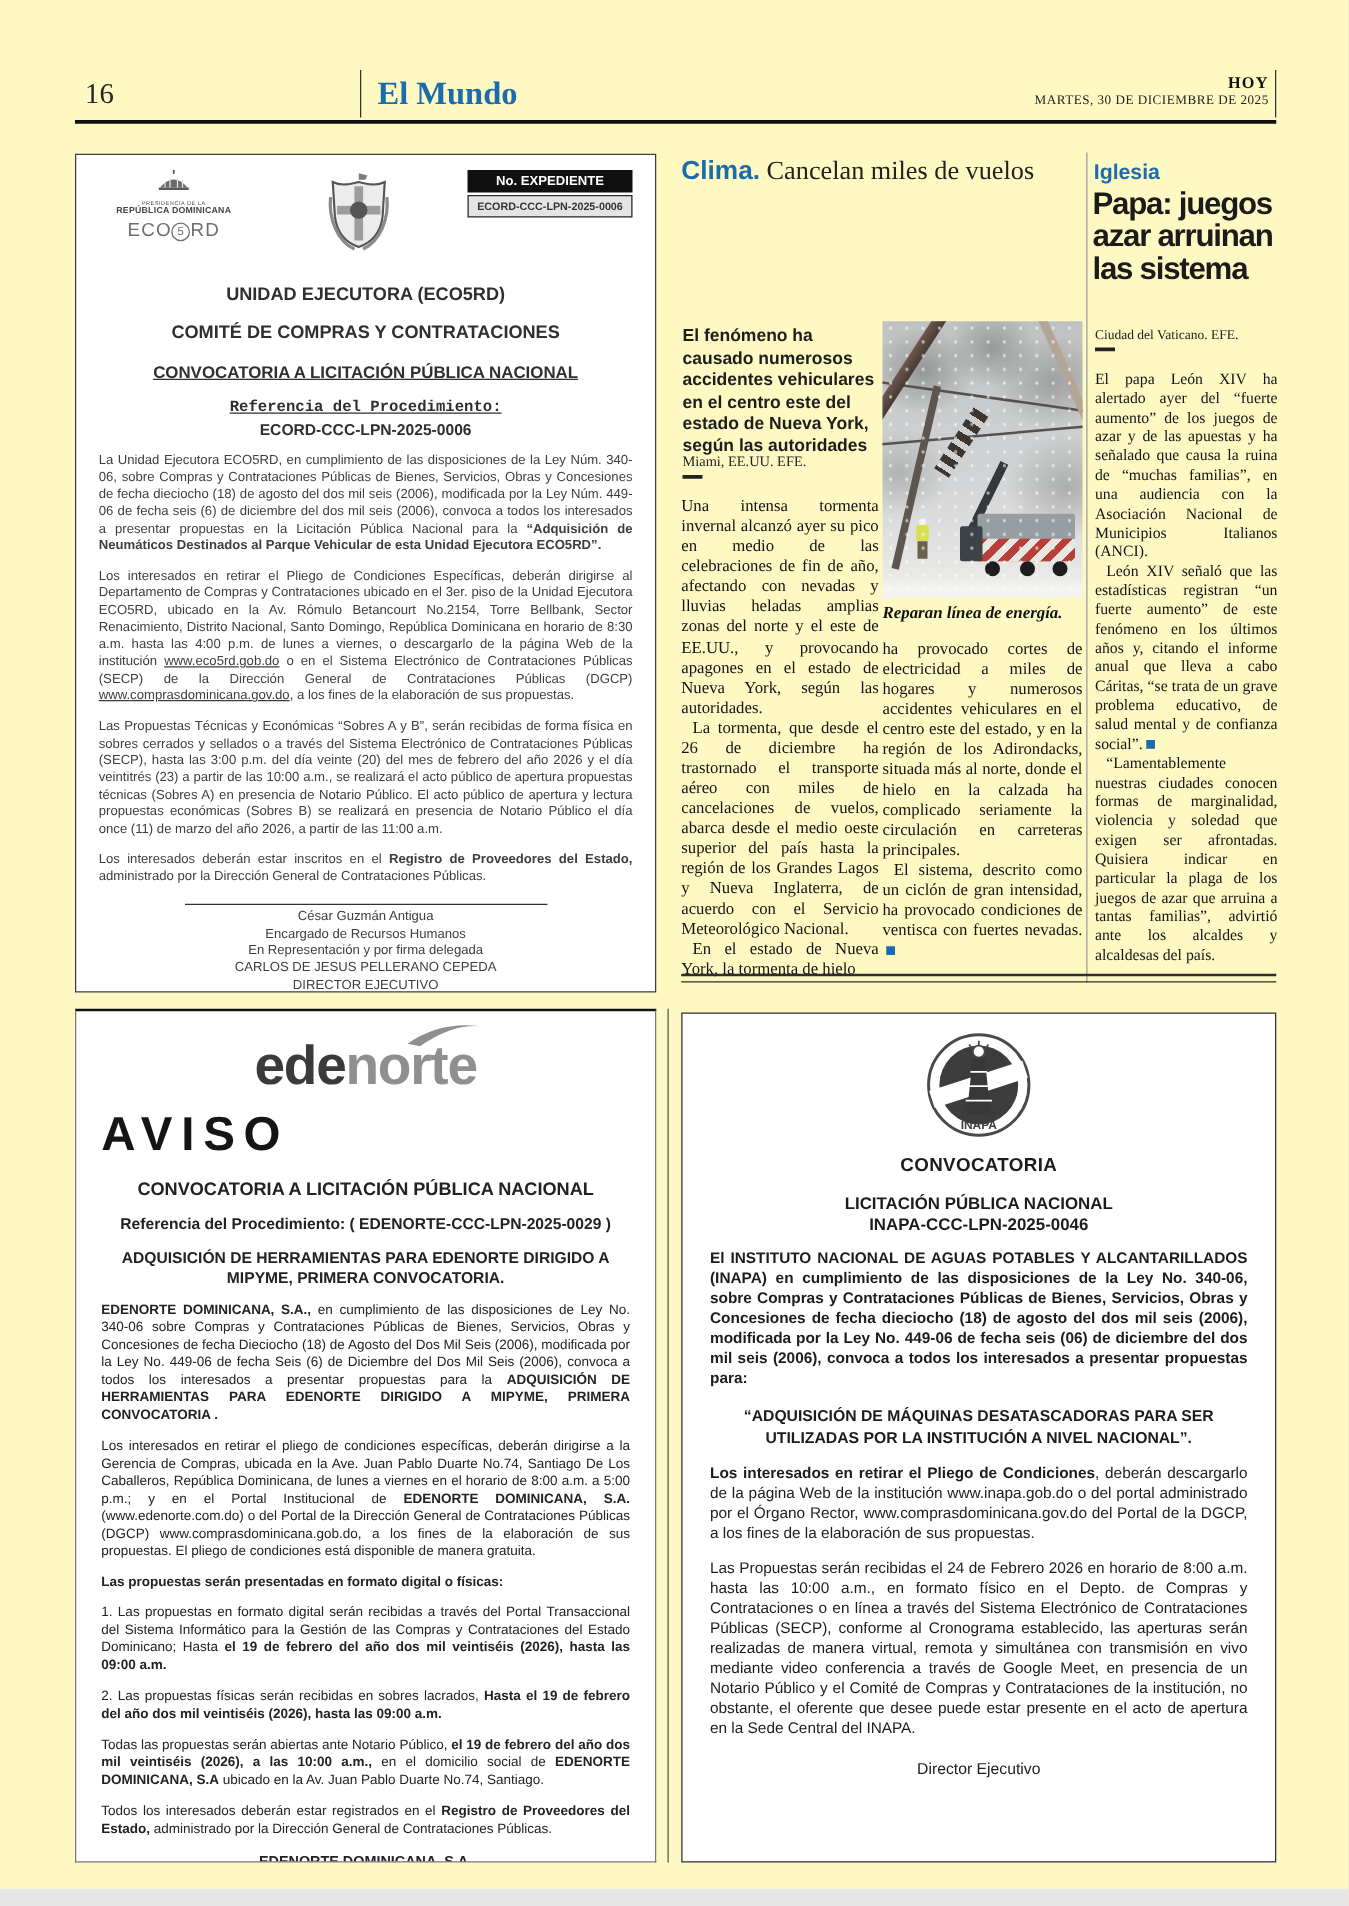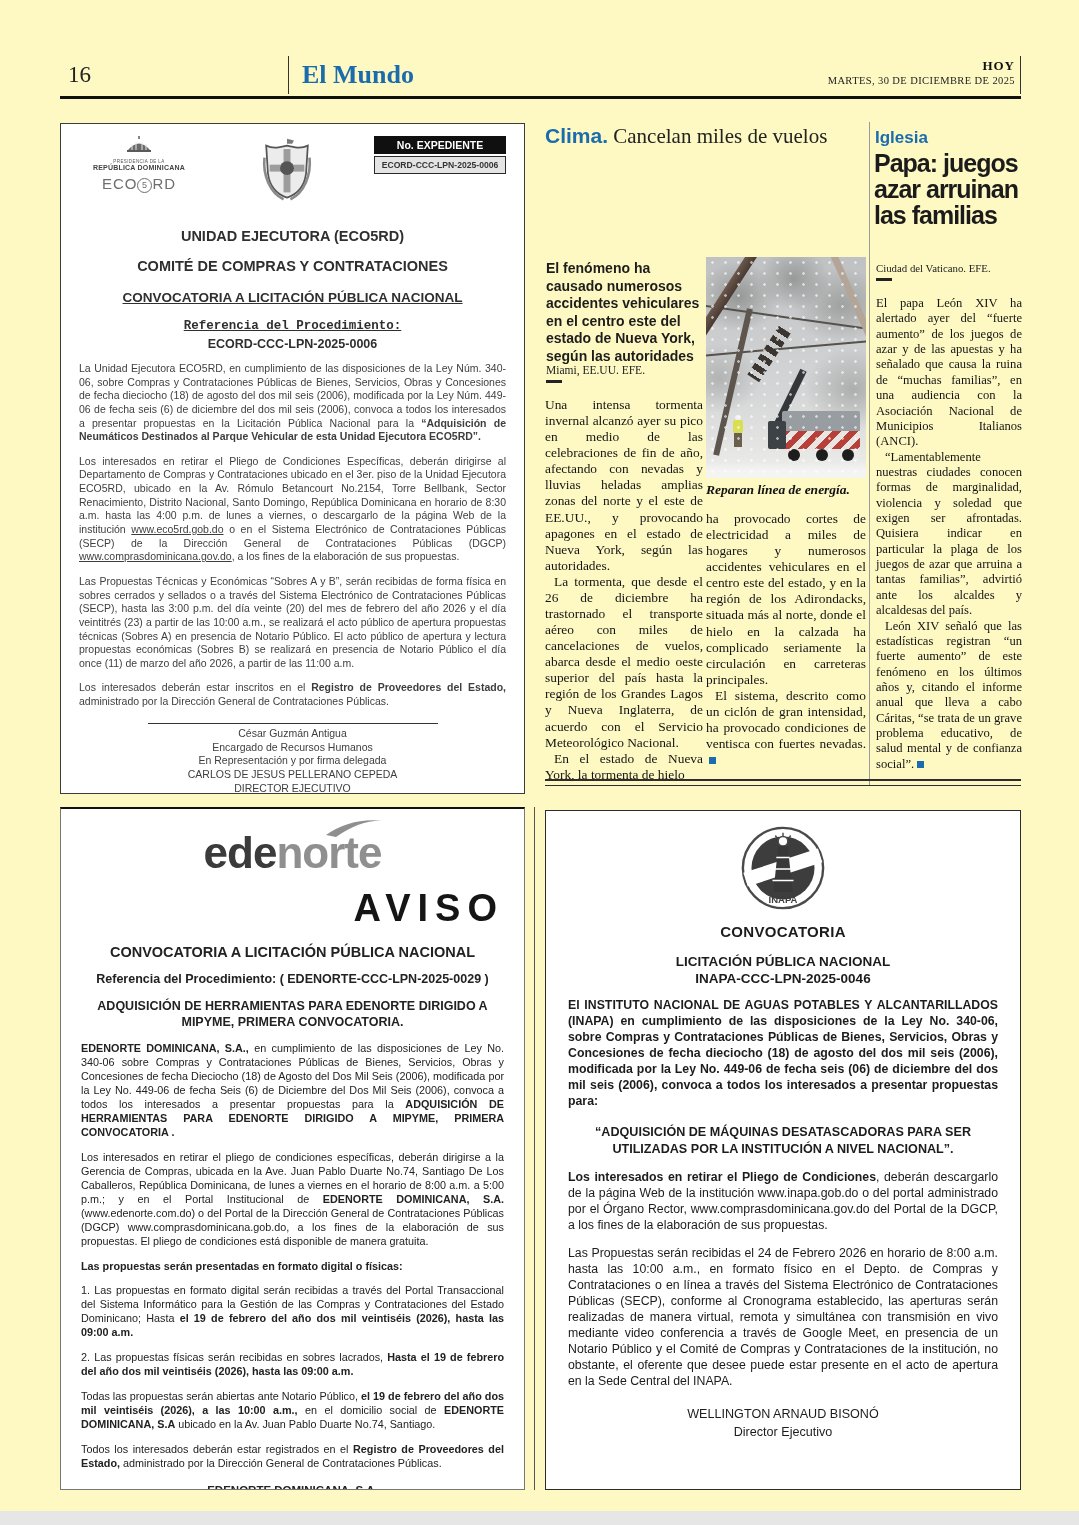--- a/index.html
+++ b/index.html
@@ -105,21 +105,21 @@
   .igl-byline{position:absolute;left:876px;top:262px;}
   .igl-byline .byline{font-size:10.8px;}
   .igl-body{position:absolute;left:876px;top:296px;width:146px;font-size:12.6px;line-height:1.22;}
 
   
   .ede-box{position:absolute;left:60px;top:807px;width:465px;height:683px;box-sizing:border-box;
            border:1px solid #777;border-top:2.5px solid #111;background:#fff;padding:12px 20px;color:#222;overflow:hidden;}
   .ede-logo{position:relative;text-align:center;font-size:44px;font-weight:bold;letter-spacing:-1px;line-height:1;margin-top:10px;}
   .ede-dark{color:#3b3b3b;} .ede-light{color:#8f8f8f;}
   .ede-swoosh{position:absolute;left:57%;top:-16px;}
-  .ede-aviso{text-align:right;font-size:38px;font-weight:bold;letter-spacing:7px;color:#151515;margin-top:12px;}
+  .ede-aviso{text-align:left;font-size:38px;font-weight:bold;letter-spacing:7px;color:#151515;margin-top:12px;}
   .ede-title{text-align:center;font-weight:bold;font-size:14.5px;margin-top:14px;}
   .ede-ref{text-align:center;font-weight:bold;font-size:12.5px;margin-top:12px;}
   .ede-subject{text-align:center;font-weight:bold;font-size:12.5px;margin-top:12px;line-height:1.3;}
   .ede-p{font-size:10.8px;line-height:1.3;margin-top:10px;}
   .ede-signoff{text-align:center;font-weight:bold;font-size:11.5px;margin-top:14px;}
 
   
   .inapa-box{position:absolute;left:545px;top:810px;width:476px;height:680px;box-sizing:border-box;
              border:1.5px solid #2c2c2c;background:#fff;padding:12px 22px;color:#1c1c1c;overflow:hidden;}
   .inapa-logo{text-align:center;margin-top:2px;}
@@ -246,30 +246,30 @@
     <p class="ind"><span>El sistema, descrito como un ciclón de gran intensidad, ha provocado condiciones de ventisca con fuertes nevadas.</span><span class="endsq"></span></p>
   </div>
 
   <div class="news-vdiv"></div>
   <div class="double-rule"></div>
 
   <div class="igl-kicker">Iglesia</div>
   <div class="igl-headline">
     <div class="nowrap">Papa: juegos</div>
     <div class="nowrap">azar arruinan</div>
-    <div class="nowrap">las familias</div>
+    <div class="nowrap">las sistema</div>
   </div>
   <div class="igl-byline">
     <div class="byline">Ciudad del Vaticano. EFE.</div>
     <div class="byline-dash"></div>
   </div>
   <div class="newscol igl-body">
     <p>El papa León XIV ha alertado ayer del “fuerte aumento” de los juegos de azar y de las apuestas y ha señalado que causa la ruina de “muchas familias”, en una audiencia con la Asociación Nacional de Municipios Italianos (ANCI).</p>
+    <p class="ind"><span>León XIV señaló que las estadísticas registran “un fuerte aumento” de este fenómeno en los últimos años y, citando el informe anual que lleva a cabo Cáritas, “se trata de un grave problema educativo, de salud mental y de confianza social”.</span><span class="endsq"></span></p>
     <p class="ind">“Lamentablemente nuestras ciudades conocen formas de marginalidad, violencia y soledad que exigen ser afrontadas. Quisiera indicar en particular la plaga de los juegos de azar que arruina a tantas familias”, advirtió ante los alcaldes y alcaldesas del país.</p>
-    <p class="ind"><span>León XIV señaló que las estadísticas registran “un fuerte aumento” de este fenómeno en los últimos años y, citando el informe anual que lleva a cabo Cáritas, “se trata de un grave problema educativo, de salud mental y de confianza social”.</span><span class="endsq"></span></p>
   </div>
 
   <div class="ede-box">
     <div class="ede-logo">
       <svg class="ede-swoosh" width="66" height="24" viewBox="0 0 66 24">
         <path d="M4 20 Q30 2 62 6 Q40 4 14 22 Z" fill="#8f8f8f"></path>
       </svg>
       <span class="ede-dark">ede</span><span class="ede-light">norte</span>
     </div>
     <div class="ede-aviso">AVISO</div>
@@ -303,19 +303,18 @@
       </svg>
     </div>
     <div class="inapa-conv">CONVOCATORIA</div>
     <div class="inapa-t1">LICITACIÓN PÚBLICA NACIONAL</div>
     <div class="inapa-t2">INAPA-CCC-LPN-2025-0046</div>
     <p class="inapa-p inapa-bold j">El INSTITUTO NACIONAL DE AGUAS POTABLES Y ALCANTARILLADOS (INAPA) en cumplimiento de las disposiciones de la Ley No.  340-06, sobre Compras y Contrataciones Públicas de Bienes, Servicios, Obras y Concesiones de fecha dieciocho  (18)  de  agosto  del  dos mil seis (2006), modificada por la Ley No.  449-06 de fecha seis (06) de diciembre del dos mil seis (2006), convoca a todos los interesados a presentar propuestas para:</p>
     <div class="inapa-center">“ADQUISICIÓN DE MÁQUINAS DESATASCADORAS PARA SER UTILIZADAS POR LA INSTITUCIÓN A NIVEL NACIONAL”.</div>
     <p class="inapa-p j"><b>Los interesados en retirar el Pliego de Condiciones</b><span>, deberán descargarlo de la página Web de la institución www.inapa.gob.do o del portal administrado por el Órgano Rector, www.comprasdominicana.gov.do del Portal de la DGCP, a los fines de la elaboración de sus propuestas.</span></p>
     <p class="inapa-p j">Las Propuestas serán recibidas el 24 de Febrero 2026 en horario de 8:00 a.m. hasta las 10:00 a.m., en formato físico en el Depto. de Compras y Contrataciones o en línea a través del Sistema Electrónico de Contrataciones Públicas (SECP), conforme al Cronograma establecido, las aperturas serán realizadas de manera virtual, remota y simultánea con transmisión en vivo mediante video conferencia a través de Google Meet, en presencia de un Notario Público y el Comité de Compras y Contrataciones de la institución, no obstante, el oferente que desee puede estar presente en el acto de apertura en la Sede Central del INAPA.</p>
     <div class="inapa-sig">
-      <div>WELLINGTON ARNAUD BISONÓ</div>
       <div>Director Ejecutivo</div>
     </div>
   </div>
 
   <div class="page-edge"></div>
 </div>
 
 </body></html>

